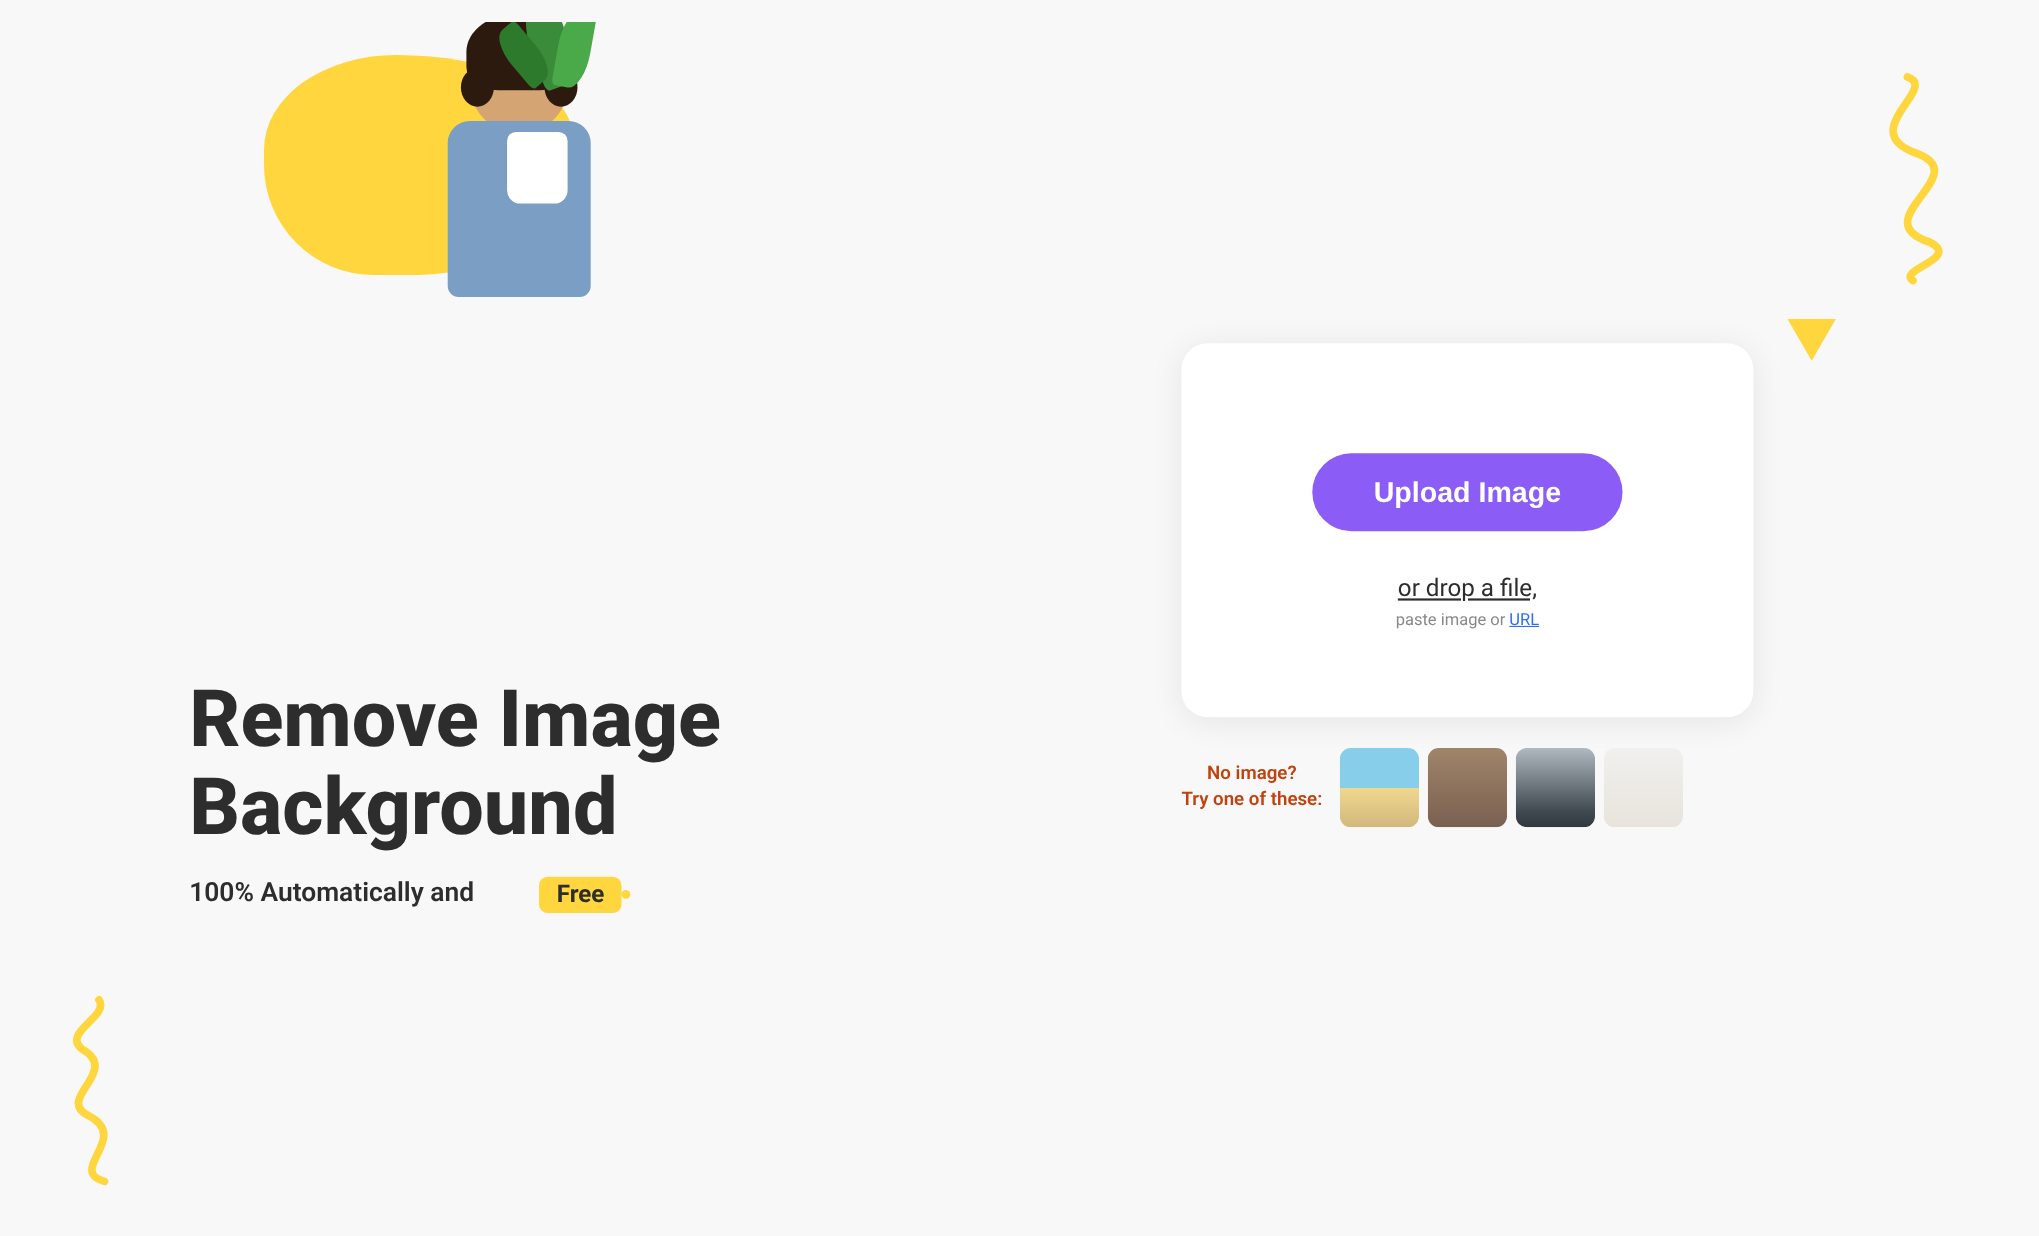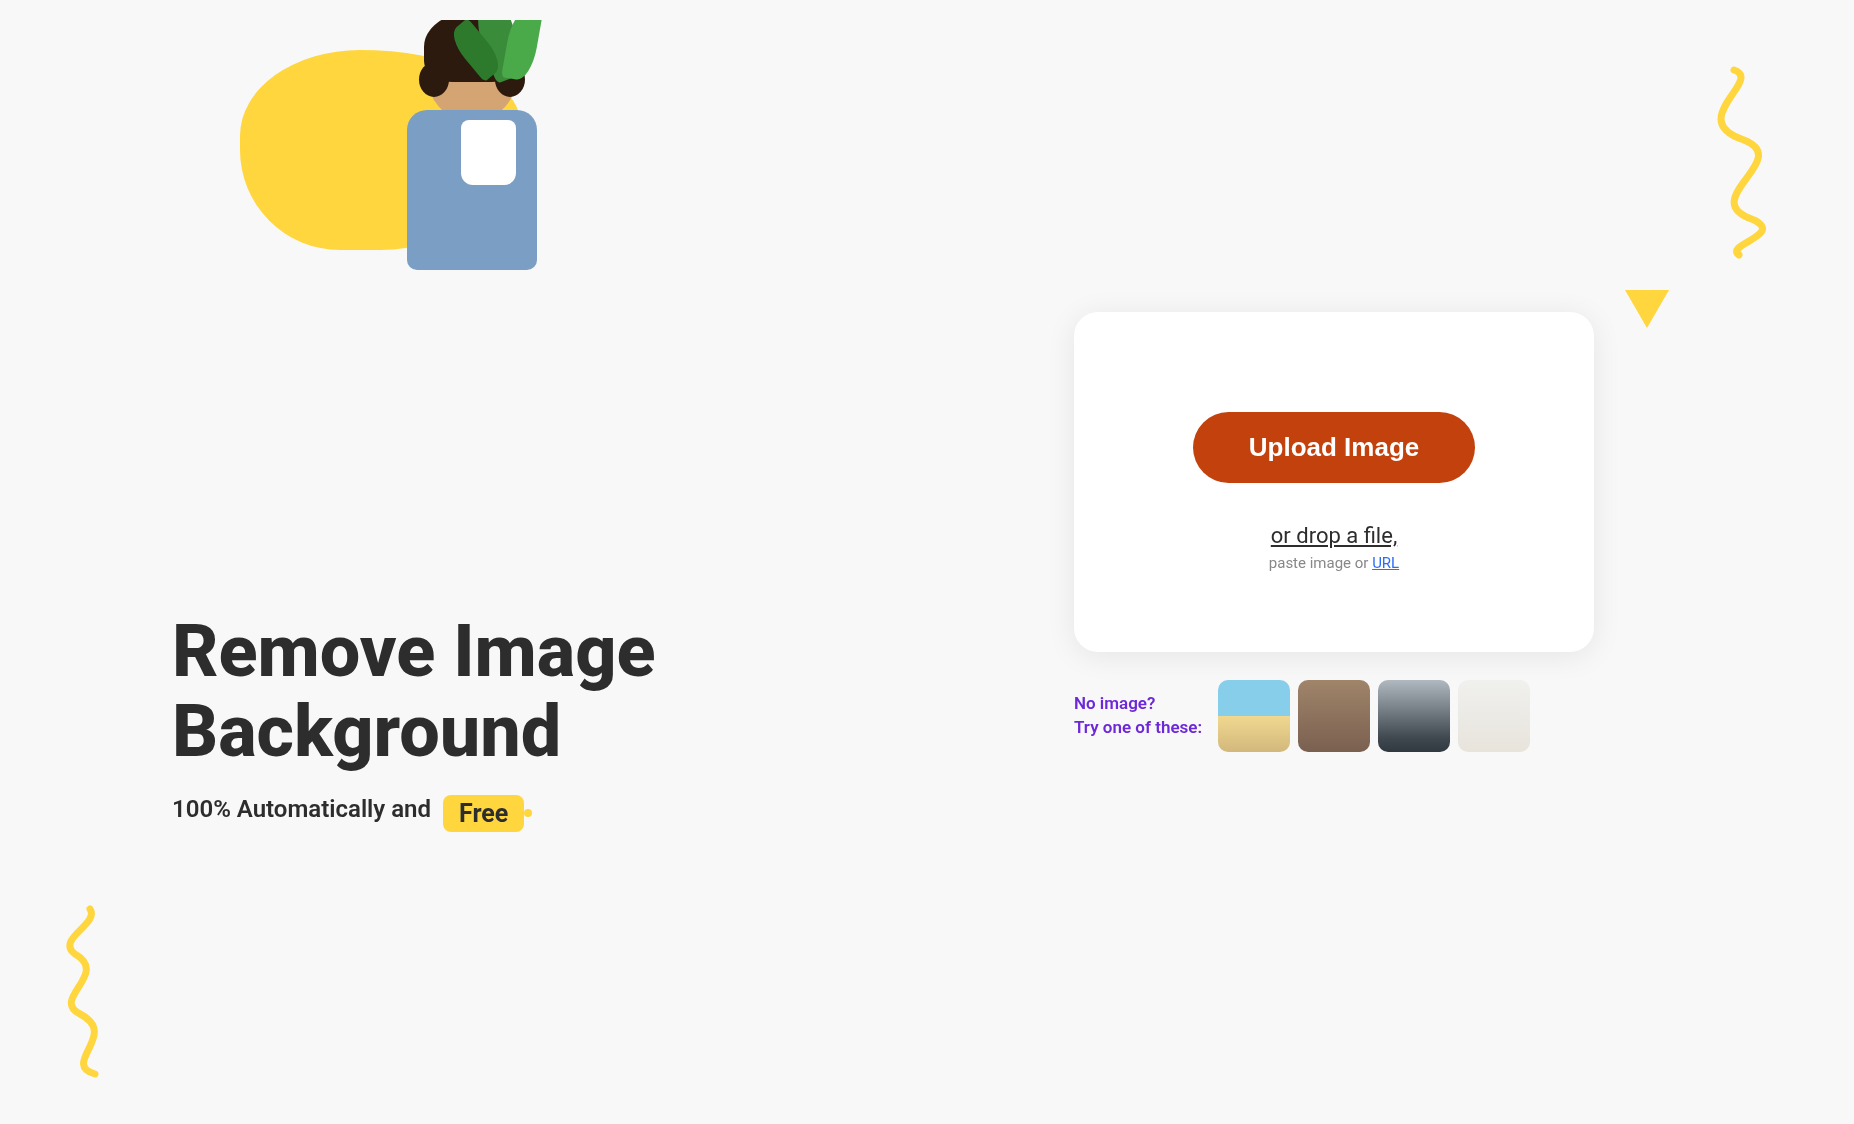--- a/index.html
+++ b/index.html
@@ -95,25 +95,26 @@
       font-weight: 600;
       color: #2d2d2d;
       display: flex;
       align-items: flex-start;
       gap: 12px;
     }
 
     .free-badge {
       background: #FFD63E;
       color: #2d2d2d;
-      font-size: 25px;
+      font-size: 22px;
       font-weight: 700;
       padding: 4px 16px;
       border-radius: 8px;
       position: relative;
+      margin-left: 47px;
     }
 
     .free-badge::after {
       content: '';
       position: absolute;
       right: -8px;
       top: 50%;
       transform: translateY(-50%);
       width: 8px;
       height: 8px;
@@ -138,21 +139,21 @@
       padding: 80px 40px 60px;
       display: flex;
       flex-direction: column;
       align-items: center;
       box-shadow: 0 4px 30px rgba(0,0,0,0.08);
       min-height: 340px;
       justify-content: center;
     }
 
     .upload-button {
-      background: #c2410c;
+      background: #8b5cf6;
       color: white;
       border: none;
       border-radius: 50px;
       padding: 20px 56px;
       font-size: 26px;
       font-weight: 700;
       cursor: pointer;
       margin-bottom: 40px;
       white-space: nowrap;
     }
@@ -178,23 +179,24 @@
     
     .samples-section {
       margin-top: 28px;
       display: flex;
       align-items: center;
       gap: 16px;
     }
 
     .samples-label {
       font-size: 17px;
-      color: #6d28d9;
+      color: #c2410c;
       font-weight: 600;
       line-height: 1.4;
+      text-align: center;
     }
 
     .sample-images {
       display: flex;
       gap: 8px;
     }
 
     .sample-img {
       width: 72px;
       height: 72px;

